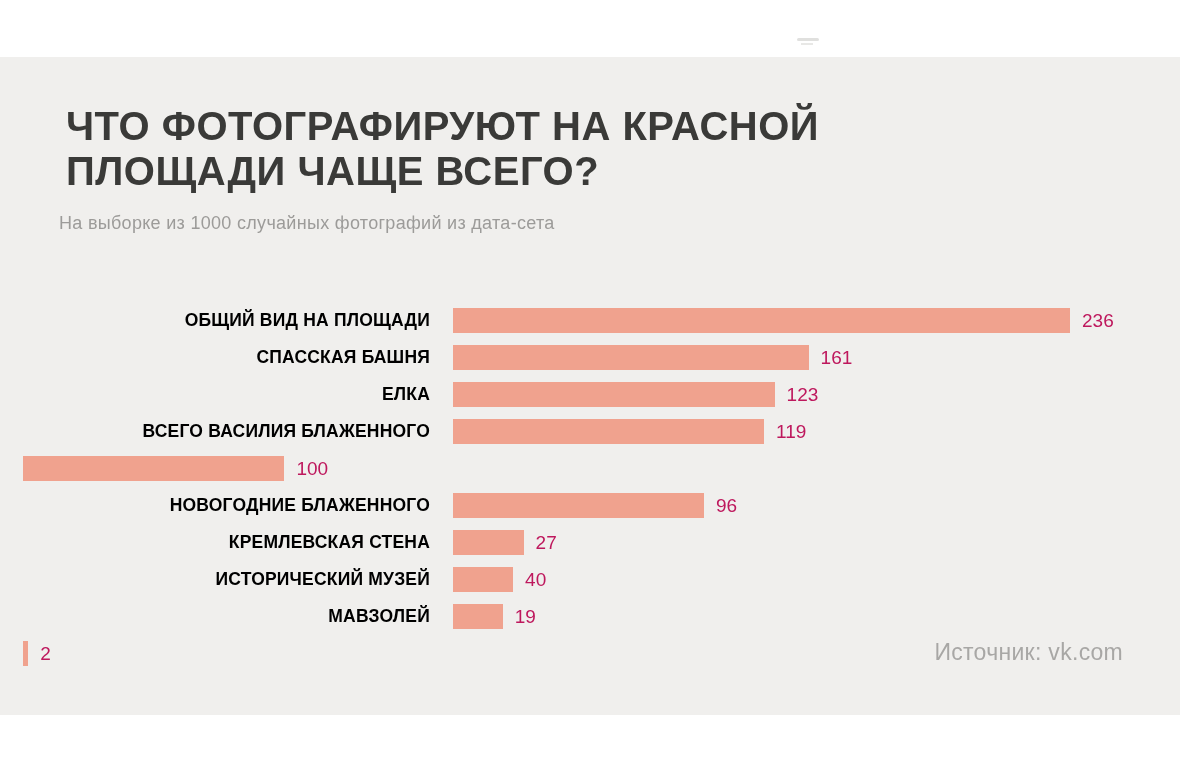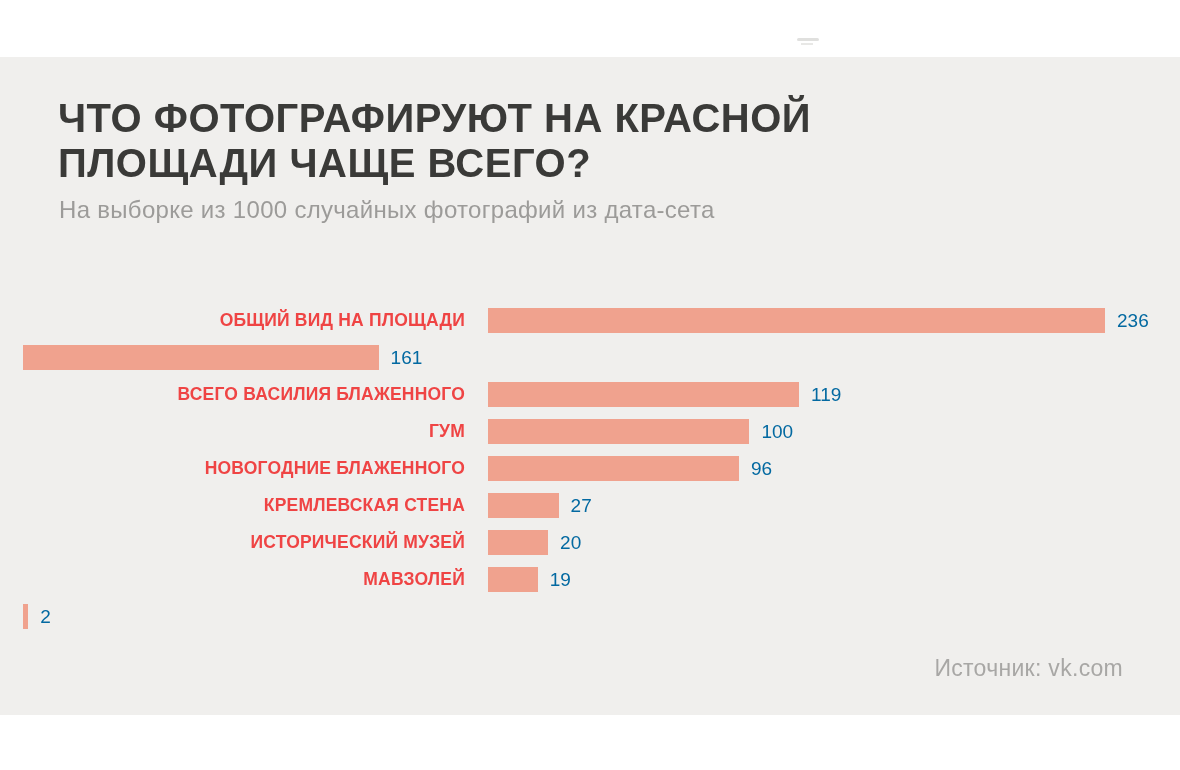--- a/index.html
+++ b/index.html
@@ -39,34 +39,34 @@
     left: 4px;
     top: 5px;
     width: 12px;
     height: 2px;
     background: #e3e3e1;
   }
   .title {
     position: absolute;
     left: 58px;
     top: 96px;
-    margin: 0;
+    margin: 8px;
     width: 1000px;
     font-size: 40px;
     line-height: 45px;
     font-weight: 700;
     letter-spacing: 0.5px;
     color: #3a3a38;
     text-transform: uppercase;
   }
   .subtitle {
     position: absolute;
     left: 59px;
-    top: 196px;
-    font-size: 24px;
+    top: 213px;
+    font-size: 18px;
     font-weight: 400;
     color: #9c9b99;
     letter-spacing: 0.3px;
   }
   .chart {
     position: absolute;
     left: 0;
     top: 302px;
     width: 1180px;
   }
@@ -75,49 +75,47 @@
     align-items: center;
     height: 37px;
   }
   .cat {
     width: 430px;
     flex: 0 0 430px;
     text-align: right;
     font-size: 17.5px;
     font-weight: 700;
     letter-spacing: 0.2px;
-    color: #ef4444;
+    color: #000000;
     white-space: nowrap;
-    padding-left: 35px;
   }
   .barwrap {
     display: flex;
     align-items: center;
     margin-left: 23px;
   }
   .bar {
     height: 25px;
     background: #f0a28e;
   }
   .val {
     margin-left: 12px;
     font-size: 19px;
     font-weight: 400;
-    color: #0369a1;
+    color: #be185d;
     white-space: nowrap;
   }
   .source {
     position: absolute;
     right: 57px;
     top: 639px;
     font-size: 23px;
     font-weight: 400;
     color: #a8a7a5;
     letter-spacing: 0.3px;
-    margin-top: 16px;
   }
 </style>
 </head>
 <body>
 
 <div class="canvas">
 
   <div class="panel"></div>
 
   <div class="artifact-mark"></div>
@@ -129,37 +127,44 @@
   <div class="chart" id="chart">
   <div class="row">
     <div class="cat">ОБЩИЙ ВИД НА ПЛОЩАДИ</div>
     <div class="barwrap">
       <div class="bar" style="width: 617px; background: rgb(240, 162, 142);"></div>
       <span class="val">236</span>
     </div>
   </div>
 
   <div class="row">
+    <div class="cat">СПАССКАЯ БАШНЯ</div>
     <div class="barwrap">
       <div class="bar" style="width: 355.6px; background: rgb(240, 162, 142);"></div>
       <span class="val">161</span>
     </div>
   </div>
 
+  <div class="row">
+    <div class="cat">ЕЛКА</div>
+    <div class="barwrap">
+      <div class="bar" style="width: 321.6px; background: rgb(240, 162, 142);"></div>
+      <span class="val">123</span>
+    </div>
+  </div>
 
   <div class="row">
     <div class="cat">ВСЕГО ВАСИЛИЯ БЛАЖЕННОГО</div>
     <div class="barwrap">
       <div class="bar" style="width: 311.1px; background: rgb(240, 162, 142);"></div>
       <span class="val">119</span>
     </div>
   </div>
 
   <div class="row">
-    <div class="cat">ГУМ</div>
     <div class="barwrap">
       <div class="bar" style="width: 261.4px; background: rgb(240, 162, 142);"></div>
       <span class="val">100</span>
     </div>
   </div>
 
   <div class="row">
     <div class="cat">НОВОГОДНИЕ БЛАЖЕННОГО</div>
     <div class="barwrap">
       <div class="bar" style="width: 251px; background: rgb(240, 162, 142);"></div>
@@ -172,21 +177,21 @@
     <div class="barwrap">
       <div class="bar" style="width: 70.6px; background: rgb(240, 162, 142);"></div>
       <span class="val">27</span>
     </div>
   </div>
 
   <div class="row">
     <div class="cat">ИСТОРИЧЕСКИЙ МУЗЕЙ</div>
     <div class="barwrap">
       <div class="bar" style="width: 60.1px; background: rgb(240, 162, 142);"></div>
-      <span class="val">20</span>
+      <span class="val">40</span>
     </div>
   </div>
 
   <div class="row">
     <div class="cat">МАВЗОЛЕЙ</div>
     <div class="barwrap">
       <div class="bar" style="width: 49.7px; background: rgb(240, 162, 142);"></div>
       <span class="val">19</span>
     </div>
   </div>

